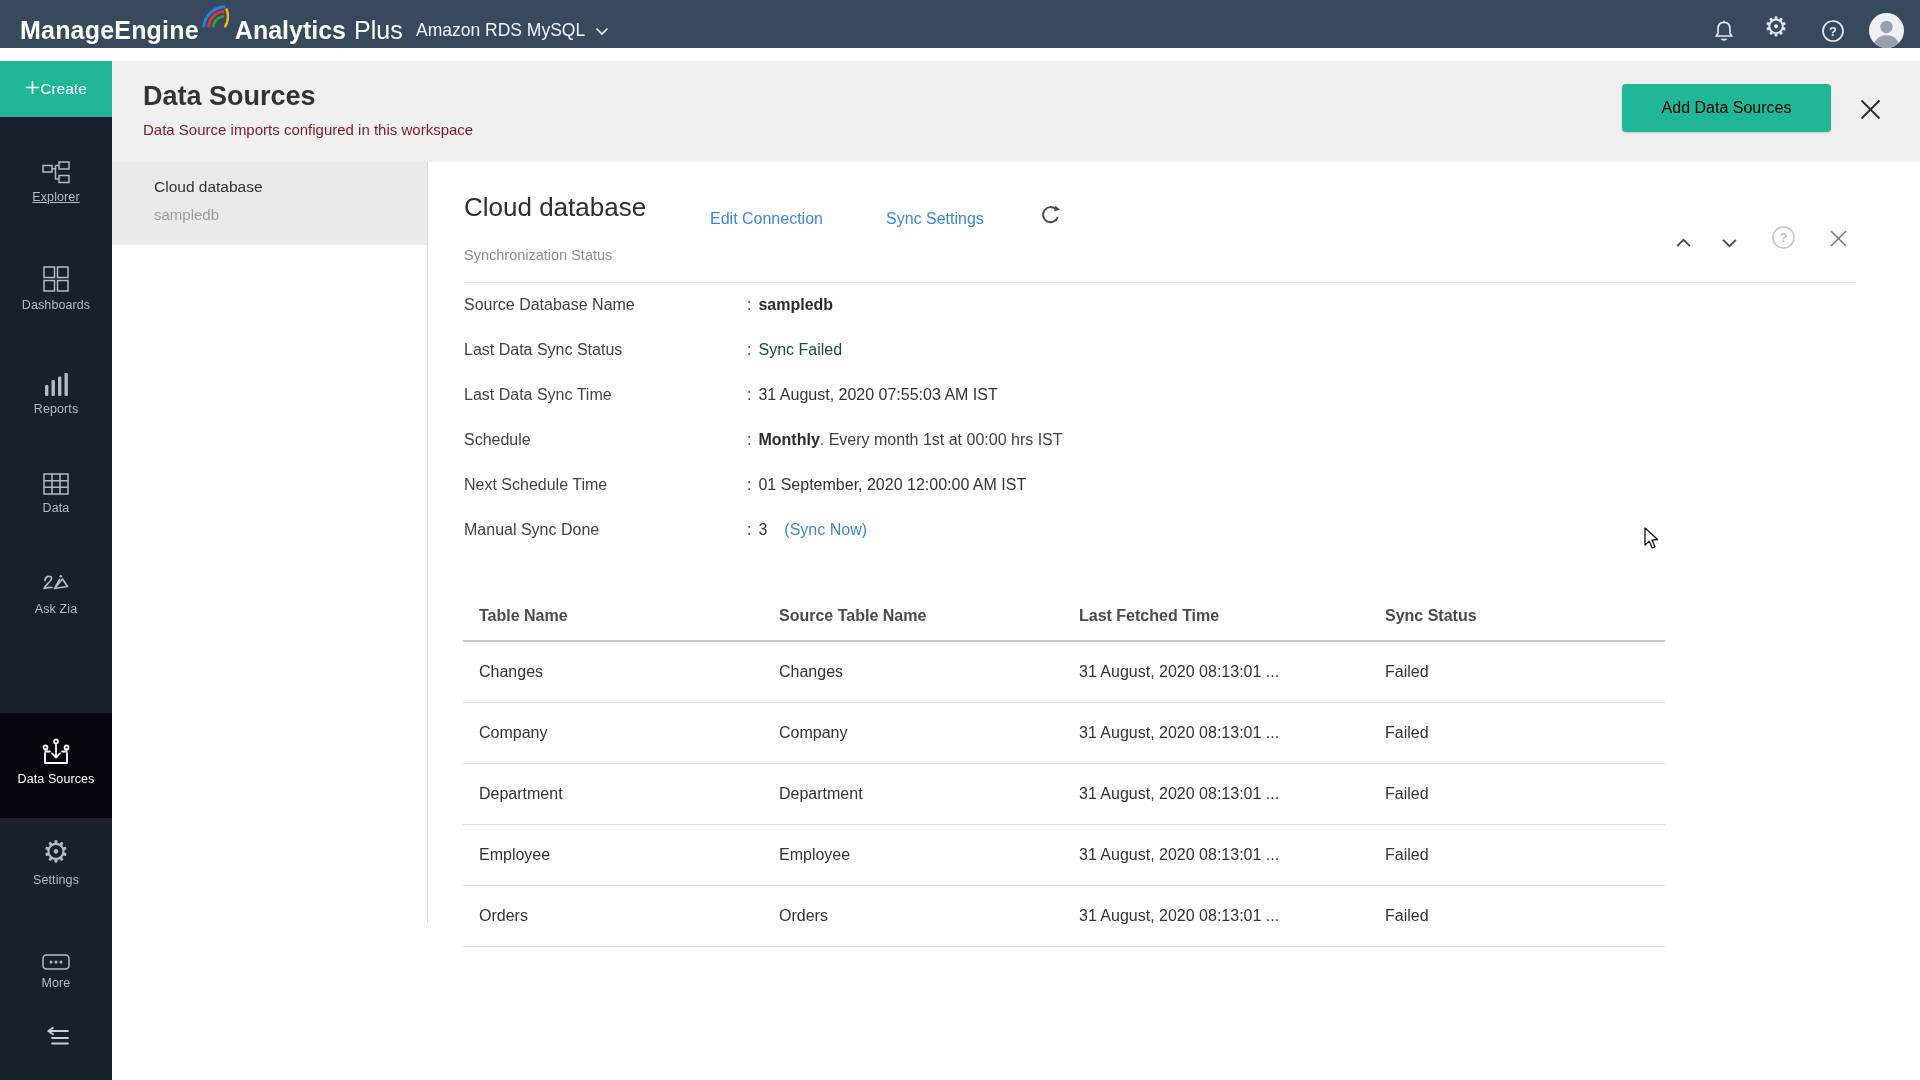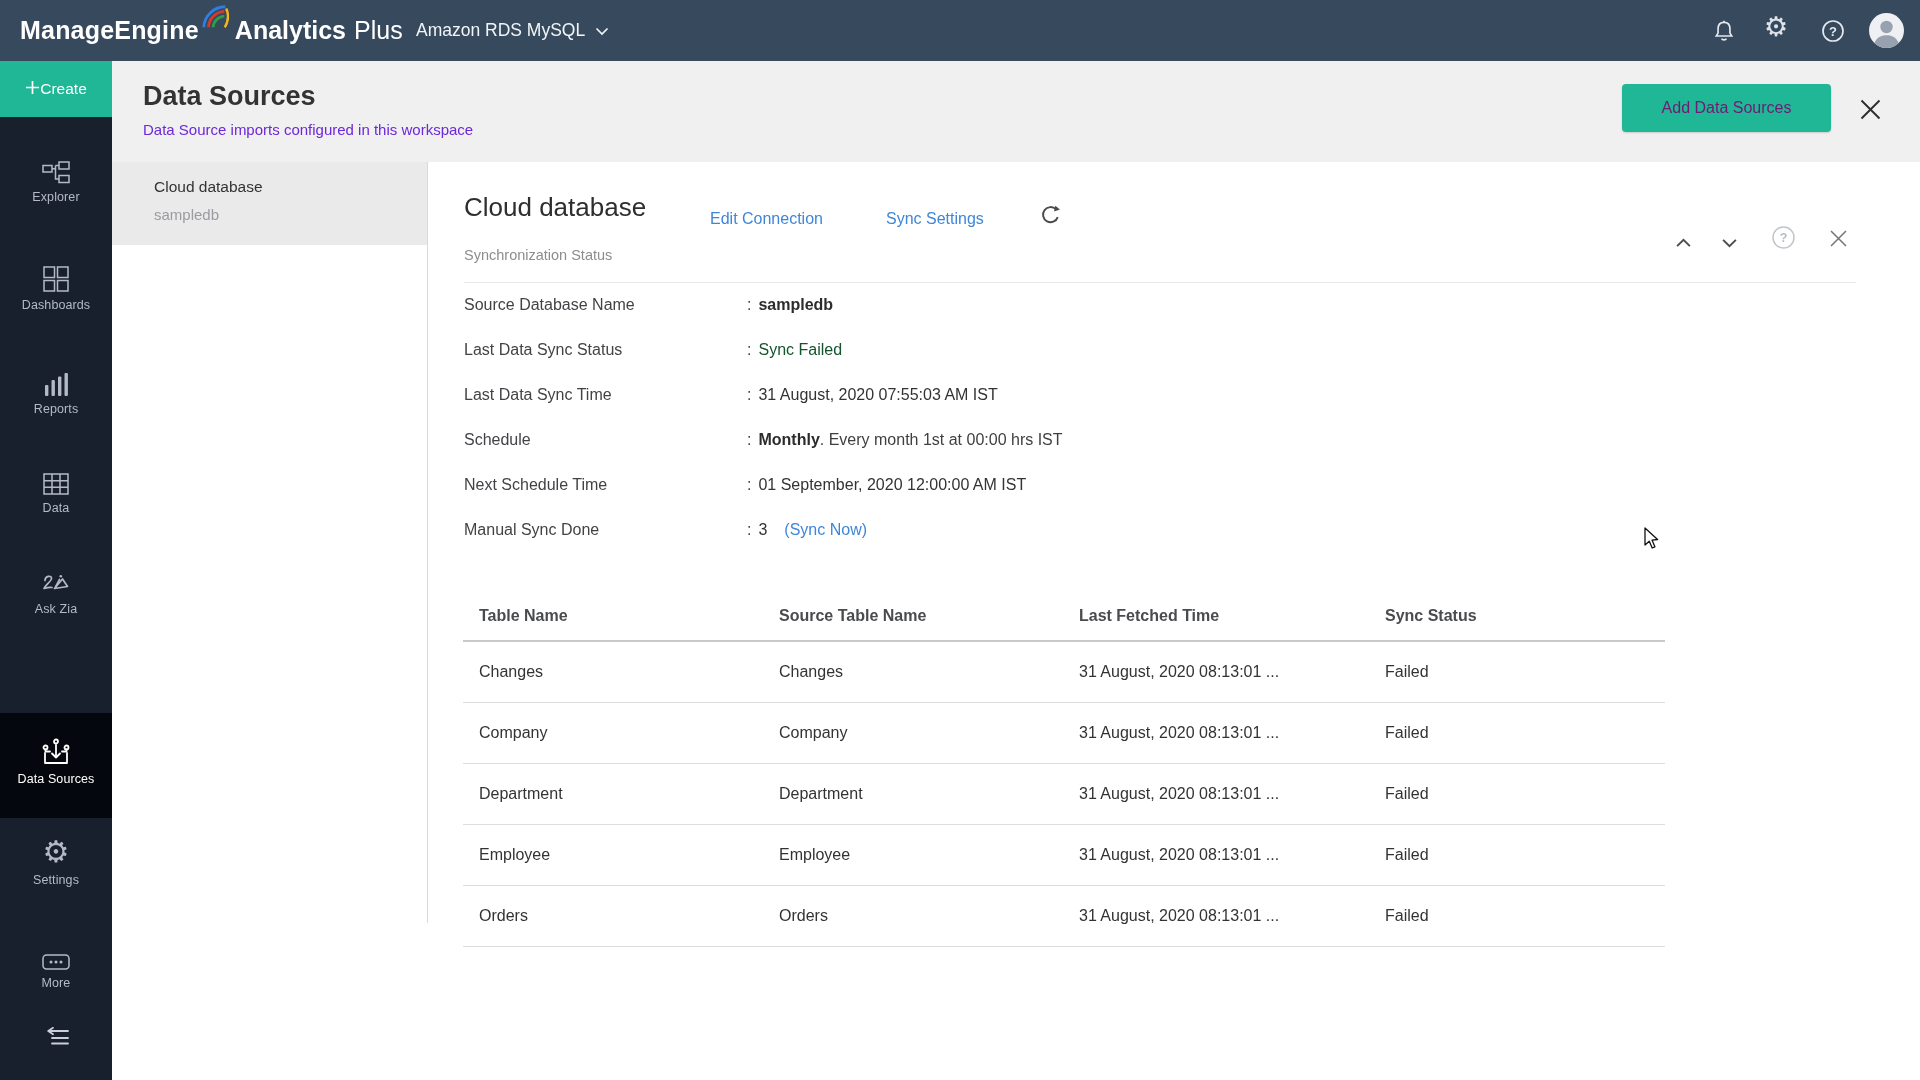--- a/index.html
+++ b/index.html
@@ -1,55 +1,55 @@
 <!DOCTYPE html>
 <html><head>
 <meta charset="utf-8">
 <style>
   html,body{margin:0;padding:0;}
   body{font-family:"Liberation Sans","DejaVu Sans",sans-serif;background:#fff;}
   .page{position:relative;width:1920px;height:1080px;overflow:hidden;background:#fff;}
 
   
-  .topbar{position:absolute;left:0;top:0;width:1920px;height:61px;background:#36495d;}
+  .topbar{position:absolute;left:0;top:0;width:1920px;height:48px;background:#36495d;}
   .brand{position:absolute;left:20px;top:0;height:61px;display:flex;align-items:center;color:#fff;}
   .brand .bn1{font-size:25px;font-weight:700;letter-spacing:.2px;}
   .brand .swoosh{margin:-24px 4px 0 2px;}
   .brand .bn2{font-size:25px;font-weight:700;margin-left:2px;}
   .brand .bn3{font-size:25px;font-weight:400;margin-left:8px;}
   .workspace{position:absolute;left:416px;top:0;height:61px;display:flex;align-items:center;gap:10px;color:#f2f5f8;font-size:17.5px;cursor:pointer;}
   .top-ic{position:absolute;cursor:pointer;}
   .ic-bell{left:1712px;top:19px;}
   .ic-gear{left:1764px;top:13px;font-family:"DejaVu Sans",sans-serif;font-size:27px;color:#dfe4eb;line-height:1;}
   .ic-helptop{left:1821px;top:19px;}
   .ic-avatar{left:1869px;top:13px;}
 
   
   .sidebar{position:absolute;left:0;top:61px;width:112px;height:1019px;background:#18202e;}
   .create-btn{position:absolute;left:0;top:0;width:112px;height:56px;background:#1fb795;color:#fff;display:flex;align-items:center;justify-content:center;gap:0;font-size:15.5px;cursor:pointer;}
   .nav-item{position:absolute;left:0;width:112px;text-align:center;color:#b3bac6;cursor:pointer;}
   .nav-item svg{display:block;margin:0 auto;}
   .nav-label{font-size:12.5px;margin-top:6px;letter-spacing:.1px;}
-  .nav-explorer{top:100px;}
+  .nav-explorer{top:100px;text-decoration:underline;}
   .nav-dashboards{top:205px;}
   .nav-reports{top:310px;}
   .nav-data{top:412px;}
   .nav-askzia{top:511px;}
   .nav-datasources{top:652px;height:105px;background:#04070d;color:#fff;padding-top:25px;box-sizing:border-box;}
   .nav-settings{top:776px;}
   .nav-settings .gearglyph{font-family:"DejaVu Sans",sans-serif;font-size:30px;line-height:1;color:#b3bac6;}
   .nav-more{top:893px;}
   .nav-collapse{top:966px;}
 
   
   .main{position:absolute;left:112px;top:61px;width:1808px;height:1019px;}
   .page-header{position:absolute;left:0;top:0;width:1808px;height:101px;background:#f0f0f1;}
   .page-title{position:absolute;left:31px;top:20px;font-size:27px;font-weight:700;color:#333;}
-  .page-sub{position:absolute;left:31px;top:60px;font-size:15px;color:#6d28d9;}
-  .add-btn{position:absolute;left:1510px;top:23px;width:209px;height:48px;background:#1fb795;border-radius:4px;color:#701a75;font-size:16px;display:flex;align-items:center;justify-content:center;cursor:pointer;box-shadow:0 1px 2px rgba(0,0,0,.15);}
+  .page-sub{position:absolute;left:31px;top:60px;font-size:15px;color:#7f1d1d;}
+  .add-btn{position:absolute;left:1510px;top:23px;width:209px;height:48px;background:#1fb795;border-radius:4px;color:#000000;font-size:16px;display:flex;align-items:center;justify-content:center;cursor:pointer;box-shadow:0 1px 2px rgba(0,0,0,.15);}
   .page-close{position:absolute;left:1747px;top:37px;cursor:pointer;}
 
   .content{position:absolute;left:0;top:101px;width:1876px;height:918px;background:#fff;}
   .v-divider{position:absolute;left:315px;top:0;width:1px;height:761px;background:#d9d9d9;}
   .src-item1{position:absolute;left:0;top:0;width:315px;height:83px;background:#eaeaeb;cursor:pointer;}
   .src-item1 .t{position:absolute;left:42px;top:16px;font-size:15.5px;color:#333;}
   .src-item1 .s{position:absolute;left:42px;top:44px;font-size:15px;color:#9b9ba1;}
   .src-item2{position:absolute;left:0;top:83px;width:315px;height:66px;border-bottom:1px solid #e4e4e4;box-sizing:border-box;cursor:pointer;}
   .src-item2 .t{position:absolute;left:42px;top:18px;font-size:15.5px;color:#333;}
 

